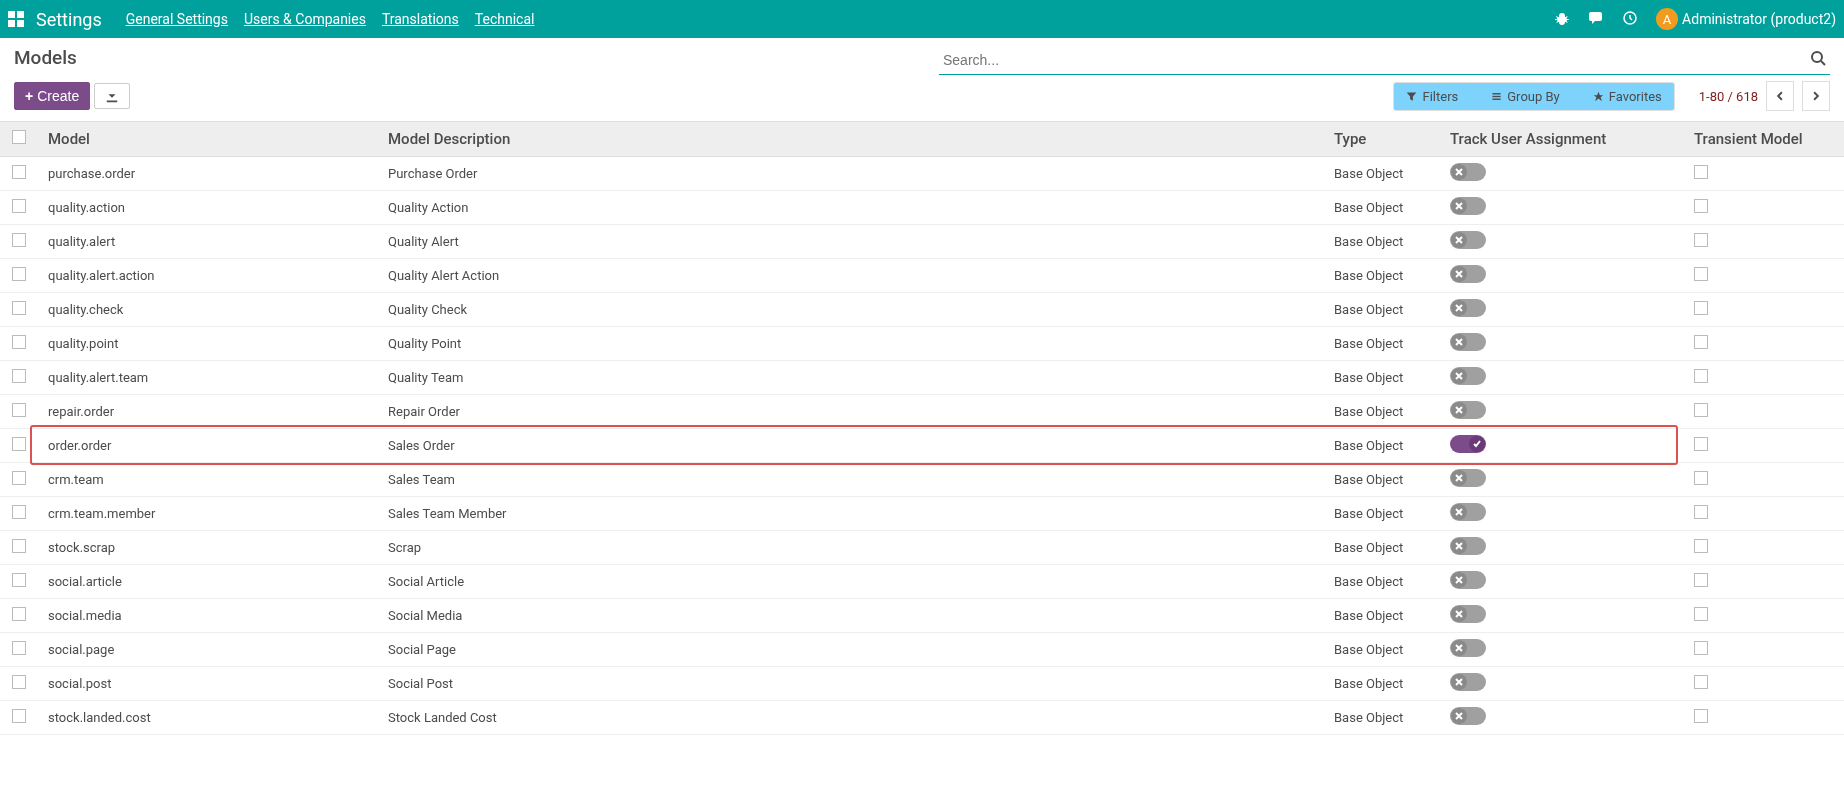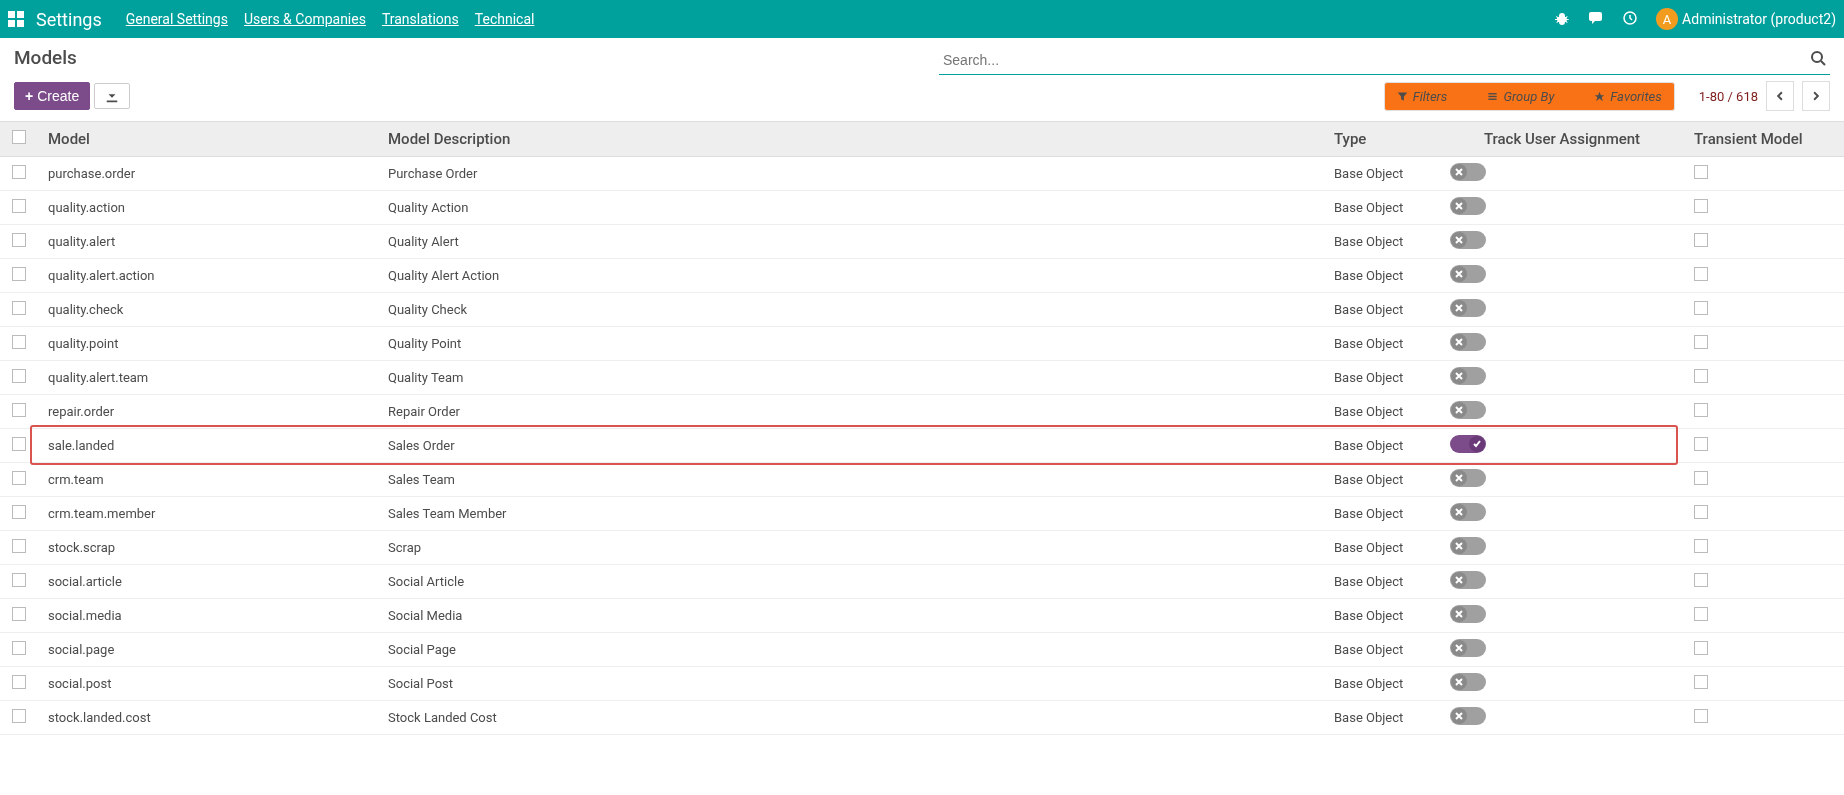--- a/index.html
+++ b/index.html
@@ -19,34 +19,34 @@
 .cp-left h1 { font-size: 19px; font-weight: 500; color: #4c4c4c; margin-bottom: 6px; }
 .cp-right { flex: 1; display: flex; flex-direction: column; align-items: stretch; }
 .search-input { width: 100%; border: none; border-bottom: 1px solid #00a09d; padding: 6px 4px; font-size: 14px; outline: none; }
 .cp-bottom { display: flex; justify-content: space-between; align-items: center; padding: 6px 14px 10px; }
 .cp-bottom-left { display: flex; align-items: center; gap: 4px; }
 .btn { display: inline-flex; align-items: center; padding: 5px 10px; border: 1px solid #ccc; background: #fff; cursor: pointer; font-size: 14px; border-radius: 2px; }
 .btn-primary { background: #7c4b8a; border-color: #7c4b8a; color: #fff; }
 .btn-primary .plus { margin-right: 4px; font-weight: bold; }
 .btn-icon { padding: 5px 10px; }
 .cp-bottom-right { display: flex; align-items: center; gap: 24px; }
-.search-toolbar { display: flex; gap: 16px; border: 1px solid #e0e0e0; border-radius: 3px; overflow: hidden; background: #f97316; font-style: italic; }
+.search-toolbar { display: flex; gap: 9px; border: 1px solid #e0e0e0; border-radius: 3px; overflow: hidden; background: #7dd3fc; }
 .search-toolbar .toolbar-item { display: flex; align-items: center; gap: 5px; padding: 6px 12px; cursor: pointer; font-size: 13px; color: #4c4c4c; }
 .search-wrap { position: relative; flex: 1; }
 .search-icon-right { position: absolute; right: 4px; top: 4px; cursor: pointer; }
 .pager { display: flex; align-items: center; gap: 8px; color: #7f1d1d; font-size: 13px; }
 .pager-btn { border: 1px solid #ddd; background: #fff; width: 28px; height: 30px; display: flex; align-items: center; justify-content: center; cursor: pointer; }
 table { width: 100%; border-collapse: collapse; }
 thead th { background: #eee; border-top: 1px solid #ddd; border-bottom: 1px solid #ddd; text-align: left; padding: 8px 10px; font-weight: 500; color: #4c4c4c; font-size: 15px; }
 tbody td { border-bottom: 1px solid #eee; padding: 6px 10px; color: #4c4c4c; font-size: 13px; }
 .chk { width: 14px; height: 14px; border: 1px solid #bbb; display: inline-block; background: #fff; }
 .chk-cell { width: 38px; text-align: center; }
 .col-model { width: 340px; }
 .col-type { width: 116px; }
-.col-track { width: 244px; text-align: center; }
+.col-track { width: 244px; }
 .col-transient { width: 160px; }
 .toggle { width: 36px; height: 18px; border-radius: 9px; background: #a0a0a0; position: relative; display: inline-block; }
 .toggle .knob { position: absolute; top: 1px; left: 1px; width: 16px; height: 16px; border-radius: 50%; background: #8a8a8a; display: flex; align-items: center; justify-content: center; }
 .toggle .knob svg { width: 10px; height: 10px; fill: #fff; }
 .toggle.on { background: #7c4b8a; }
 .toggle.on .knob { left: auto; right: 1px; background: #6a3a78; }
 .highlight-row td { }
 .highlight-box { position: absolute; border: 2px solid #d9534f; border-radius: 3px; pointer-events: none; }
 .table-wrap { position: relative; }
 </style>
@@ -265,21 +265,21 @@
           <td>Base Object</td>
           <td><span class="toggle"><span class="knob">
                 <svg viewBox="0 0 10 10">
                   <path d="M2 2l6 6M8 2l-6 6" stroke="#fff" stroke-width="2"></path>
                 </svg>
               </span></span></td>
           <td><span class="chk"></span></td>
         </tr>
         <tr class="highlight-row">
           <td class="chk-cell"><span class="chk"></span></td>
-          <td>sale.landed</td>
+          <td>order.order</td>
           <td>Sales Order</td>
           <td>Base Object</td>
           <td><span class="toggle on"><span class="knob">
                 <svg viewBox="0 0 10 10">
                   <path d="M2 5l2 2 4-5" stroke="#fff" stroke-width="2" fill="none"></path>
                 </svg>
               </span></span></td>
           <td><span class="chk"></span></td>
         </tr>
         <tr>

